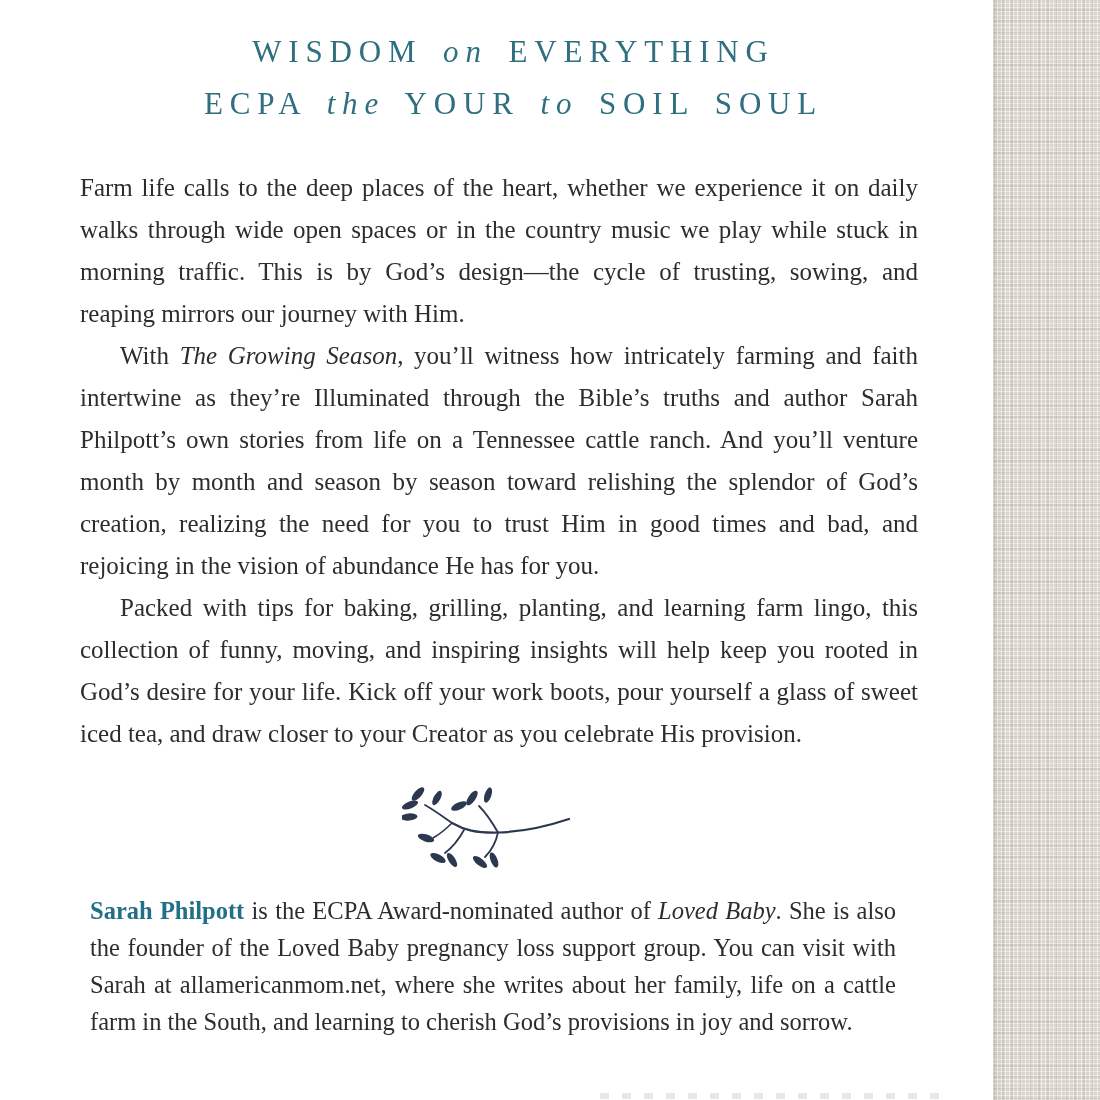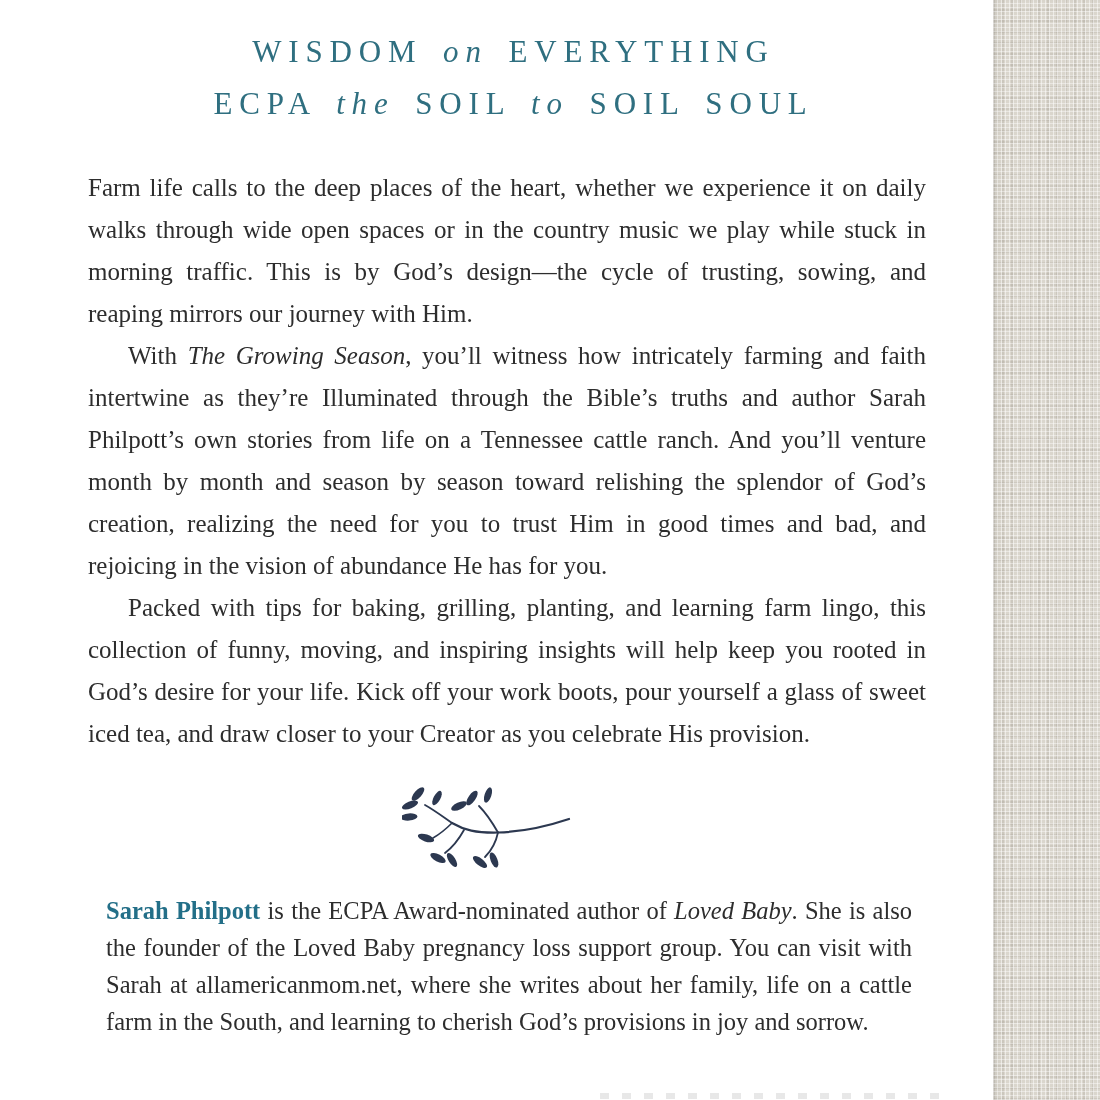--- a/index.html
+++ b/index.html
@@ -36,40 +36,40 @@
     text-align: center;
     color: #2f6f80;
     font-size: 31px;
     line-height: 52px;
     letter-spacing: 0.22em;
     word-spacing: 0.2em;
   }
   .title-block .it { font-style: italic; }
   .body-block {
     position: absolute;
-    left: 88px; top: 167px;
+    left: 80px; top: 167px;
     width: 838px;
     font-size: 25px;
     line-height: 42px;
     color: #2d2d2d;
     text-align: justify;
   }
   .body-block p { margin: 0; }
   .body-block p.indented { text-indent: 40px; }
   .it { font-style: italic; }
   .bd { font-weight: bold; }
   .c-teal { color: #236f88; }
   .sprig-wrap {
     position: absolute;
     left: 402px; top: 786px;
     width: 170px; height: 82px;
   }
   .bio-block {
     position: absolute;
-    left: 106px; top: 892px;
+    left: 90px; top: 892px;
     width: 806px;
     font-size: 24.5px;
     line-height: 37px;
     color: #2d2d2d;
     text-align: justify;
   }
   .bio-block p { margin: 0; }
   
   .cropped-line {
     position: absolute;
@@ -83,21 +83,21 @@
 </style>
 </head>
 <body>
 
 <div class="page">
 
   <div class="content">
 
     <div class="title-block">
       <div><span>WISDOM </span><span class="it">on</span><span> EVERYTHING</span></div>
-      <div><span>ECPA </span><span class="it">the</span><span> SOIL </span><span class="it">to</span><span> SOIL SOUL</span></div>
+      <div><span>ECPA </span><span class="it">the</span><span> YOUR </span><span class="it">to</span><span> SOIL SOUL</span></div>
     </div>
 
     <div class="body-block">
       <p><span>Farm life calls to the deep places of the heart, whether we experience it on daily walks through wide open spaces or in the country music we play while stuck in morning traffic. This is by God’s design—the cycle of trusting, sowing, and reaping mirrors our journey with Him.</span></p>
       <p class="indented"><span>With </span><span class="it">The Growing Season</span><span>, you’ll witness how intricately farming and faith intertwine as they’re Illuminated through the Bible’s truths and author Sarah Philpott’s own stories from life on a Tennessee cattle ranch. And you’ll venture month by month and season by season toward relishing the splendor of God’s creation, realizing the need for you to trust Him in good times and bad, and rejoicing in the vision of abundance He has for you.</span></p>
       <p class="indented"><span>Packed with tips for baking, grilling, planting, and learning farm lingo, this collection of funny, moving, and inspiring insights will help keep you rooted in God’s desire for your life. Kick off your work boots, pour yourself a glass of sweet iced tea, and draw closer to your Creator as you celebrate His provision.</span></p>
     </div>
 
     <div class="sprig-wrap">
       <svg width="170" height="82" viewBox="0 0 170 82" aria-hidden="true">

